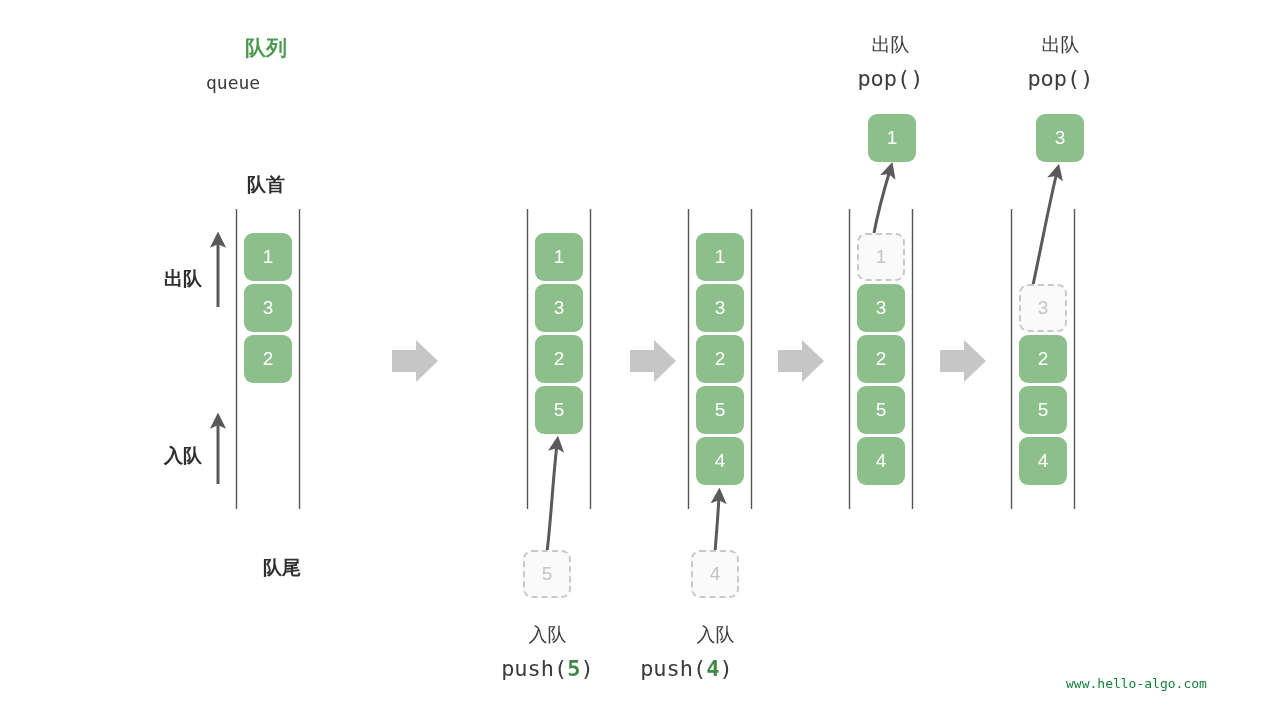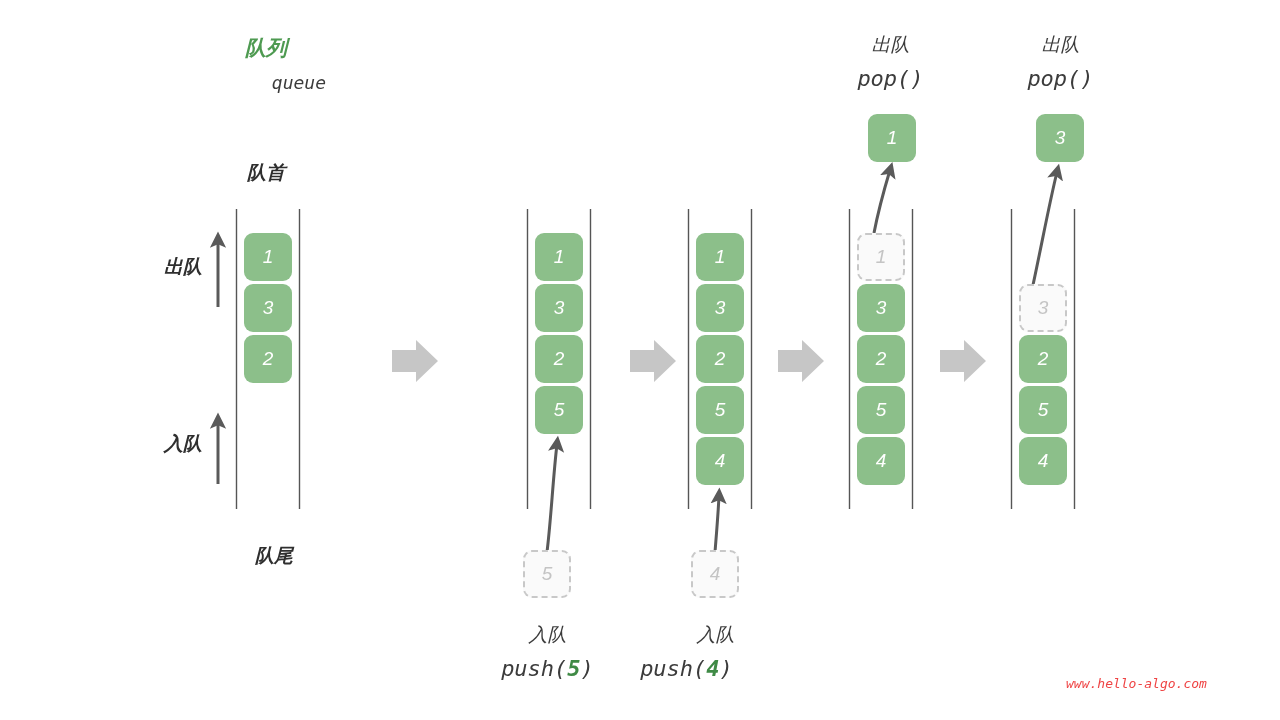--- a/index.html
+++ b/index.html
@@ -2,48 +2,48 @@
 <html><head>
 <meta charset="utf-8">
 <style>
   html,body{margin:0;padding:0;}
   body{
     width:1280px;height:720px;
     background:#ffffff;
     font-family:"Liberation Sans","DejaVu Sans",sans-serif;
     overflow:hidden;
   }
-  #stage{position:relative;width:1280px;height:541px;font-style:italic;}
+  #stage{position:relative;width:1280px;height:541px;}
 
   .abs{position:absolute;}
 
   
   .title-cn{
     font-size:21px;font-weight:bold;color:#4E9A51;
     text-align:center;white-space:nowrap;
   }
   .title-en{
     font-family:"DejaVu Sans Mono","Liberation Mono",monospace;
-    font-size:18px;color:#3c3c3c;text-align:right;white-space:nowrap;
+    font-size:18px;color:#3c3c3c;text-align:left;white-space:nowrap;
   }
   .label-bold{
     font-size:19px;font-weight:bold;color:#2f2f2f;
-    text-align:center;white-space:nowrap;
+    text-align:center;white-space:nowrap;margin-top:12px;
   }
   .op-cn{
     font-size:19px;color:#3c3c3c;text-align:center;white-space:nowrap;
   }
   .op-code{
     font-family:"DejaVu Sans Mono","Liberation Mono",monospace;
     font-size:22px;color:#3c3c3c;text-align:center;white-space:nowrap;
   }
   .op-code .hl{color:#3F8A45;font-weight:bold;}
   .watermark{
     font-family:"DejaVu Sans Mono","Liberation Mono",monospace;
-    font-size:13px;color:#ef4444;white-space:nowrap;
+    font-size:13px;color:#15803d;white-space:nowrap;
   }
 
   
   .cell{
     width:48px;height:48px;border-radius:9px;
     background:#8CBF8A;
     color:#ffffff;
     font-size:19px;
     display:flex;align-items:center;justify-content:center;
     box-sizing:border-box;
@@ -104,21 +104,21 @@
       <path d="M630,350 L654,350 L654,340 L676,361 L654,382 L654,372 L630,372 Z"></path>
       <path d="M778,350 L802,350 L802,340 L824,361 L802,382 L802,372 L778,372 Z"></path>
       <path d="M940,350 L964,350 L964,340 L986,361 L964,382 L964,372 L940,372 Z"></path>
     </g>
   </svg>
 
   <div class="abs title-cn" style="left:206px;top:34px;width:120px;">队列</div>
   <div class="abs title-en" style="left:206px;top:72px;width:120px;">queue</div>
 
   <div class="abs label-bold" style="left:206px;top:160px;width:120px;">队首</div>
-  <div class="abs label-bold" style="left:214px;top:543px;width:120px;">队尾</div>
+  <div class="abs label-bold" style="left:222px;top:543px;width:120px;">队尾</div>
   <div class="abs label-bold" style="left:130px;top:254px;width:72px;text-align:right;">出队</div>
   <div class="abs label-bold" style="left:130px;top:431px;width:72px;text-align:right;">入队</div>
 
   <div class="abs" style="left:244px;top:233px;">
     <div class="cell">1</div>
     <div class="cell" style="margin-top:3px;">3</div>
     <div class="cell" style="margin-top:3px;">2</div>
   </div>
 
   <div class="abs" style="left:535px;top:233px;">

